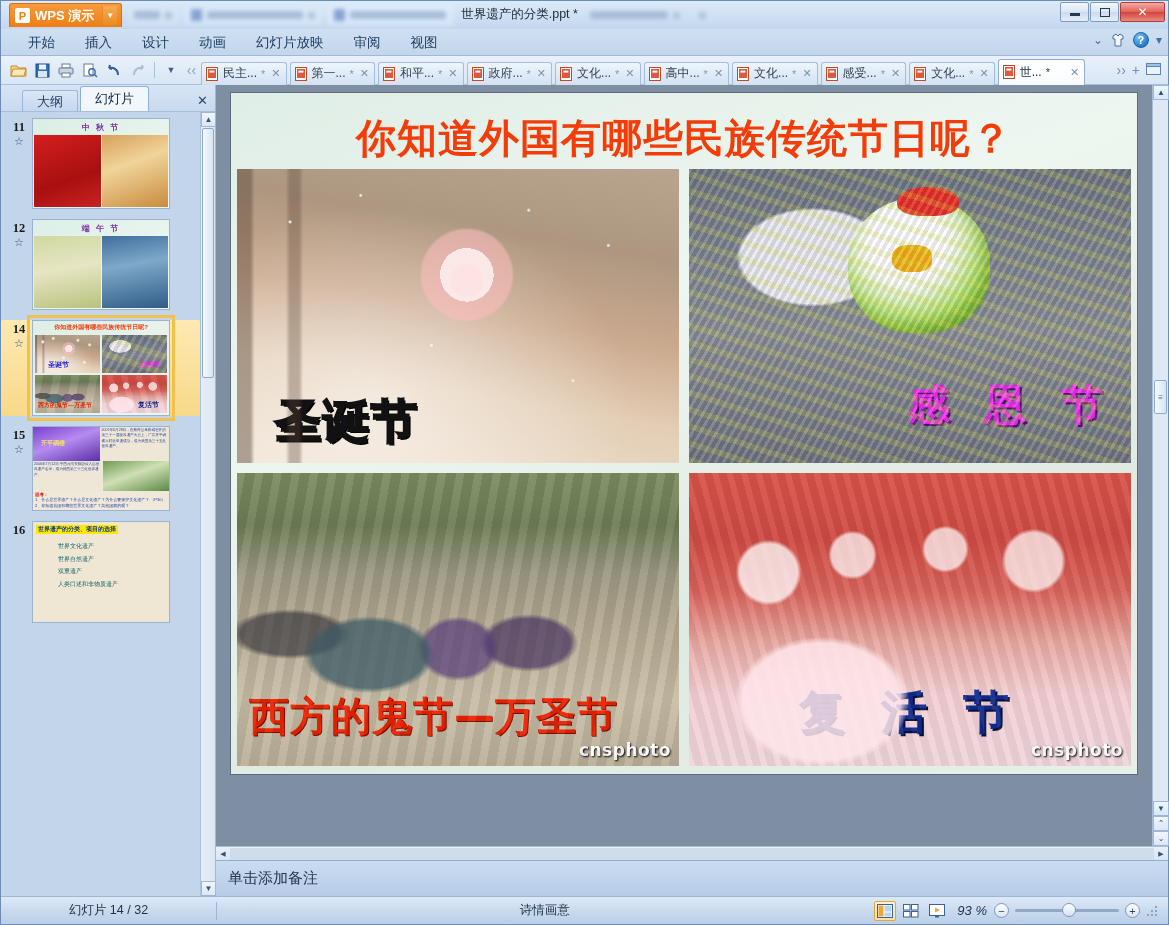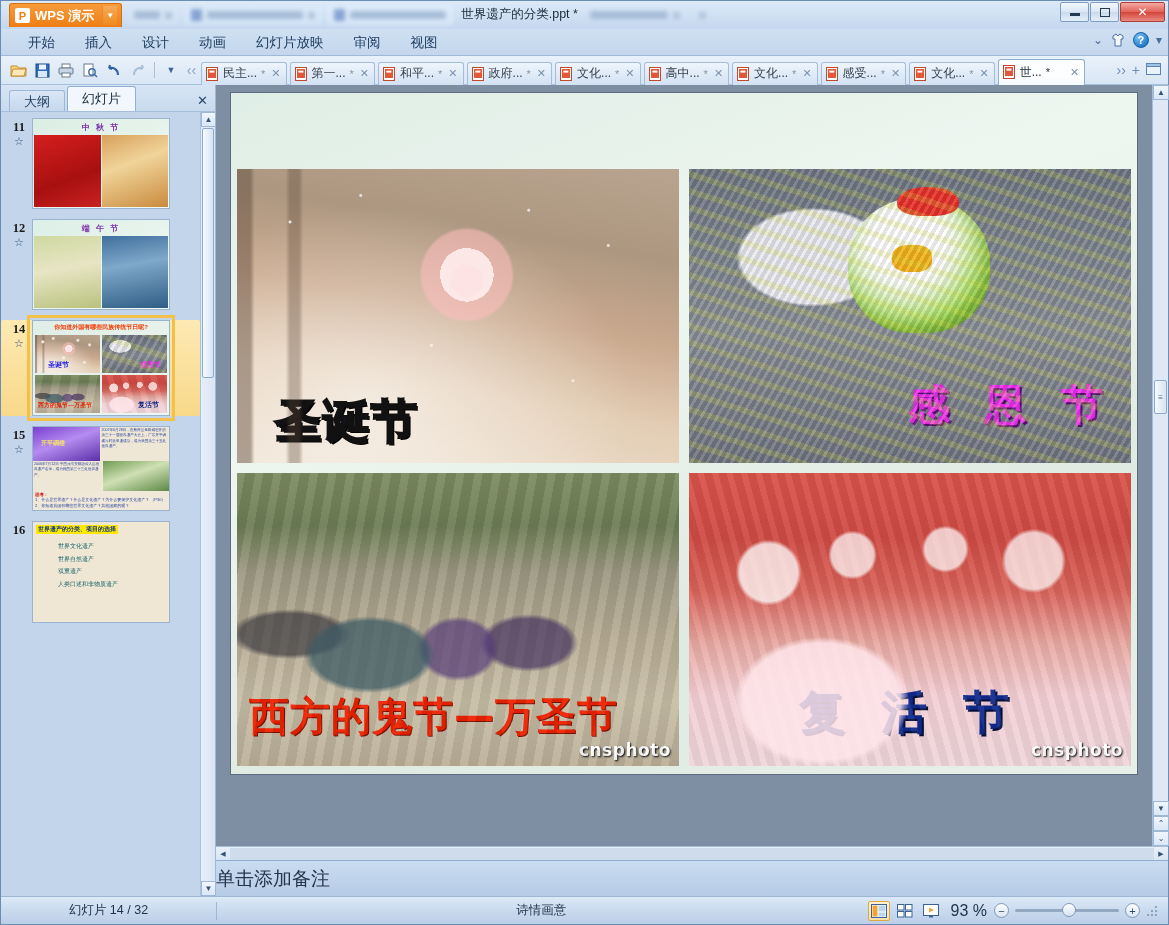--- a/index.html
+++ b/index.html
@@ -152,21 +152,21 @@
 
   
   .leftpane {
     width: 215px; flex:0 0 215px; display:flex; flex-direction:column;
     background: linear-gradient(180deg,#dbe8f7,#cdddf0);
     border-right: 1px solid #9fb8d4;
   }
   .panetabs {
     height:26px; display:flex; align-items:flex-end; position:relative;
     background: linear-gradient(180deg,#d6e4f5,#c9daee);
-    padding-left:8px;
+    padding-left:21px;
   }
   .ptab {
     height:21px; padding:0 14px; line-height:21px; font-size:13px;
     border:1px solid #9db8d6; border-bottom:none; border-radius:3px 3px 0 0;
     background: linear-gradient(180deg,#d9e6f6,#c6d8ee); color:#1f3c5c;
     margin-right:2px;
   }
   .ptab.active {
     background:#f2f7fd; color:#10283f; height:25px; line-height:23px;
     border-color:#8fb0d4;
@@ -342,22 +342,22 @@
       radial-gradient(circle at 58% 26%, rgba(255,255,255,.7) 0 6%, transparent 7%),
       radial-gradient(circle at 78% 30%, rgba(255,255,255,.7) 0 7%, transparent 8%),
       radial-gradient(ellipse at 30% 78%, rgba(255,230,235,.85) 0 18%, transparent 20%),
       repeating-linear-gradient(75deg, rgba(255,255,255,.06) 0 6px, rgba(0,0,0,.05) 6px 14px);
   }
 
   
   .notes {
     flex:0 0 36px; height:36px; border-top:1px solid #93add0;
     background: linear-gradient(180deg,#c9dcf1,#b6cbe6);
-    display:flex; align-items:center; padding-left:0;
-    font-size:19px; color:#24364a;
+    display:flex; align-items:center; padding-left:12px;
+    font-size:15px; color:#24364a;
   }
   .hscroll {
     height:14px; flex:0 0 14px; display:flex; align-items:center;
     background:linear-gradient(180deg,#e8f0f9,#d9e5f3);
     border-top:1px solid #a6bedb;
   }
   .hsb-arrow{width:14px;height:14px;display:flex;align-items:center;justify-content:center;font-size:7px;color:#34536f;}
   .hsb-track{flex:1;height:12px;background:#cfdcec;}
 
   
@@ -367,21 +367,21 @@
     border-top:1px solid #9db7d5;
     display:flex; align-items:center; font-size:12.5px; color:#1d3category;
     color:#1d3349;
   }
   .sb-div { width:1px;height:18px;background:#9fb6d2; }
   .viewbtn {
     width:22px;height:20px;display:flex;align-items:center;justify-content:center;
     border-radius:2px; margin:0 2px;
   }
   .viewbtn.active { border:1px solid #e0a83c; background:linear-gradient(180deg,#fdf1d6,#f8e0ab); }
-  .zoomtxt { margin: 0 7px; font-size:16px; }
+  .zoomtxt { margin: 0 7px; font-size:13px;font-style:italic; }
   .zoomcircle {
     width:15px;height:15px;border-radius:50%;border:1px solid #7e99b8;
     background:linear-gradient(180deg,#fdfeff,#dae6f3);
     display:flex;align-items:center;justify-content:center;font-size:11px;color:#2d4a68;
   }
   .zoomtrack { width:104px;height:3px;background:#93a9c2;border-radius:2px;position:relative;margin:0 6px;}
   .zoomknob {
     position:absolute; left:45%; top:-6px; width:14px;height:14px;border-radius:50%;
     background:linear-gradient(180deg,#ffffff,#d5e2f1); border:1px solid #7e99b8;
   }
@@ -765,20 +765,21 @@
           <div class="sb-thumb" style="top:16px;height:250px;"></div>
           <div class="sb-arrow" style="position:absolute;bottom:0;left:0;">▼</div>
         </div>
       </div>
     </div>
 
     <div class="center">
       <div class="slide-wrap">
         <div class="slide-outer">
           <div class="slide">
+            <div class="slide-title">你知道外国有哪些民族传统节日呢？</div>
             <div class="photo-grid">
 
               <div class="photo pic-xmas">
                 <div class="caption cap-christmas">圣诞节</div>
               </div>
 
               <div class="photo pic-parade">
                 <div class="balloon"></div>
                 <div class="comb"></div>
                 <div class="beak"></div>

